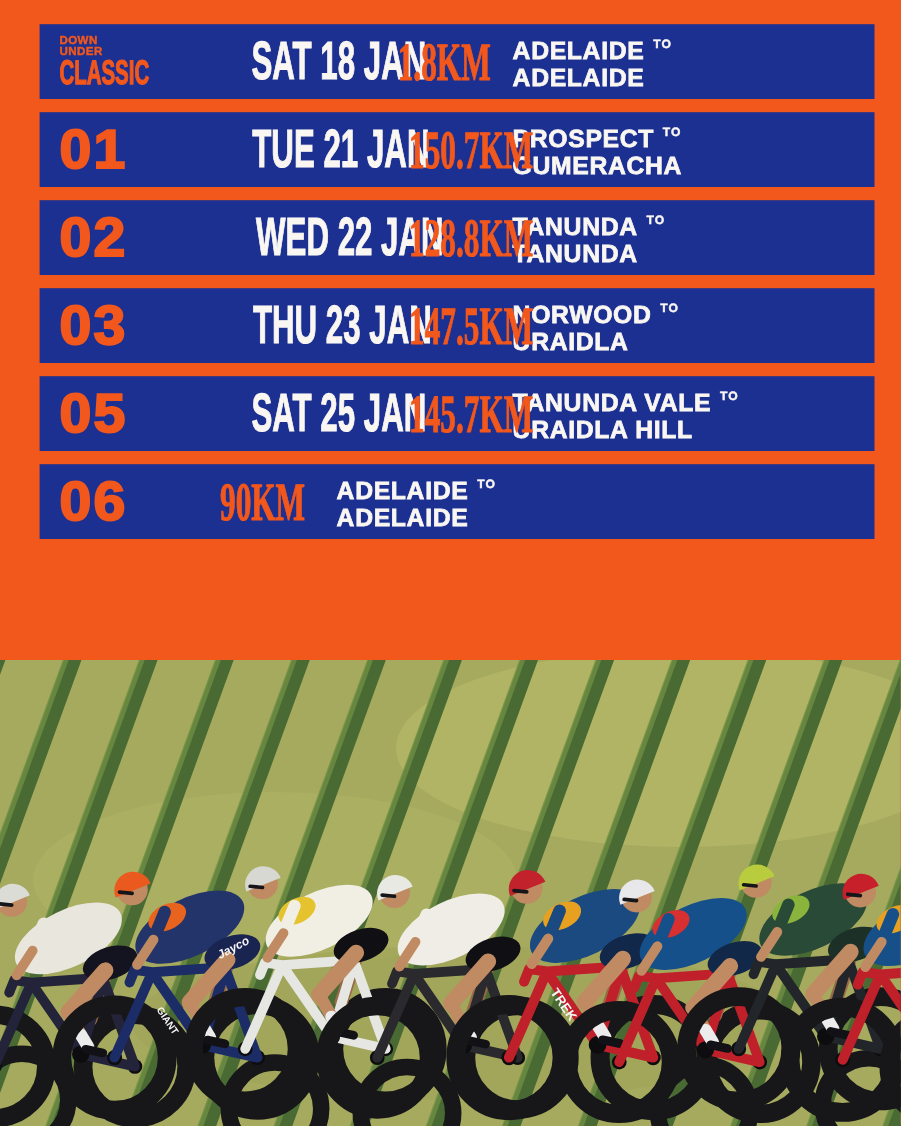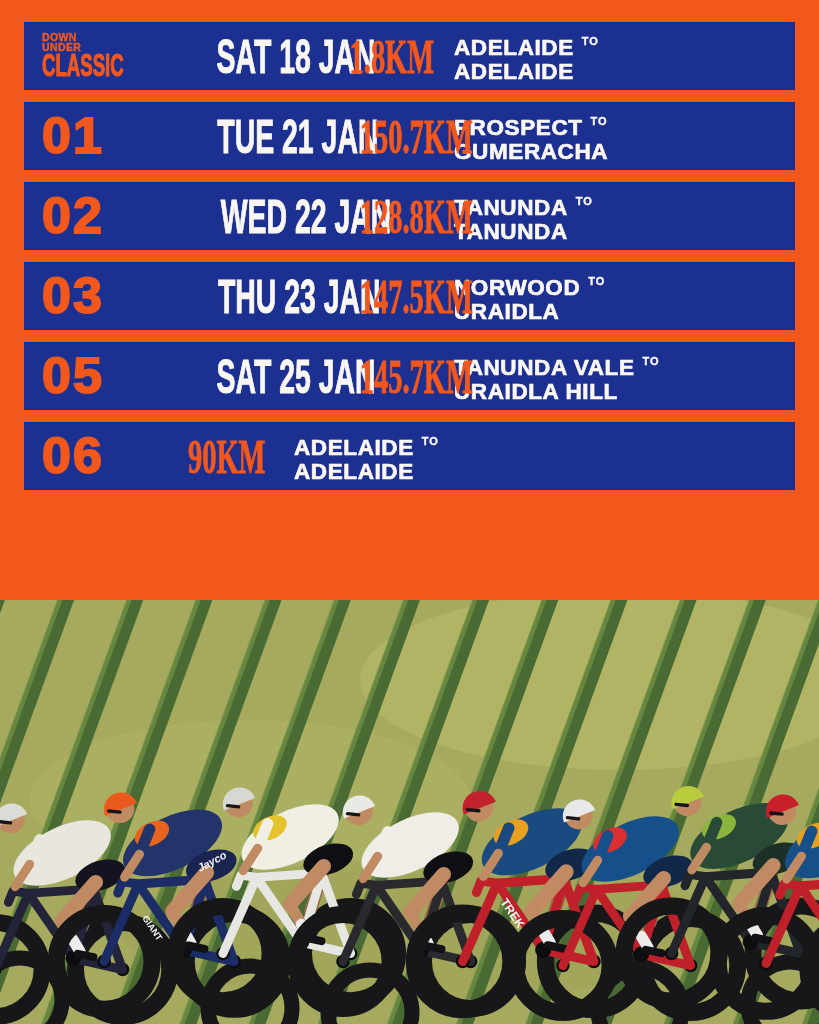--- a/index.html
+++ b/index.html
@@ -12,20 +12,21 @@
   body{
     background:var(--orange);
     font-family:"Liberation Sans",sans-serif;
     overflow:hidden;
   }
   .poster{width:819px;height:1024px;display:flex;flex-direction:column;}
   .schedule{
     padding:22px 24px 0 24px;
     display:flex;flex-direction:column;gap:12px;
     height:600px;
+    margin-left:12px;
   }
   .row{
     height:68px;background:var(--blue);
     display:flex;align-items:center;flex:none;
   }
   .col-stage{width:135px;padding-left:18px;flex:none;}
   .col-date{width:160px;flex:none;text-align:center;}
   .col-km{width:135px;flex:none;text-align:center;font-family:Liberation Serif, serif;}
   .col-route{flex:1;min-width:0;}
   .stage-num{

